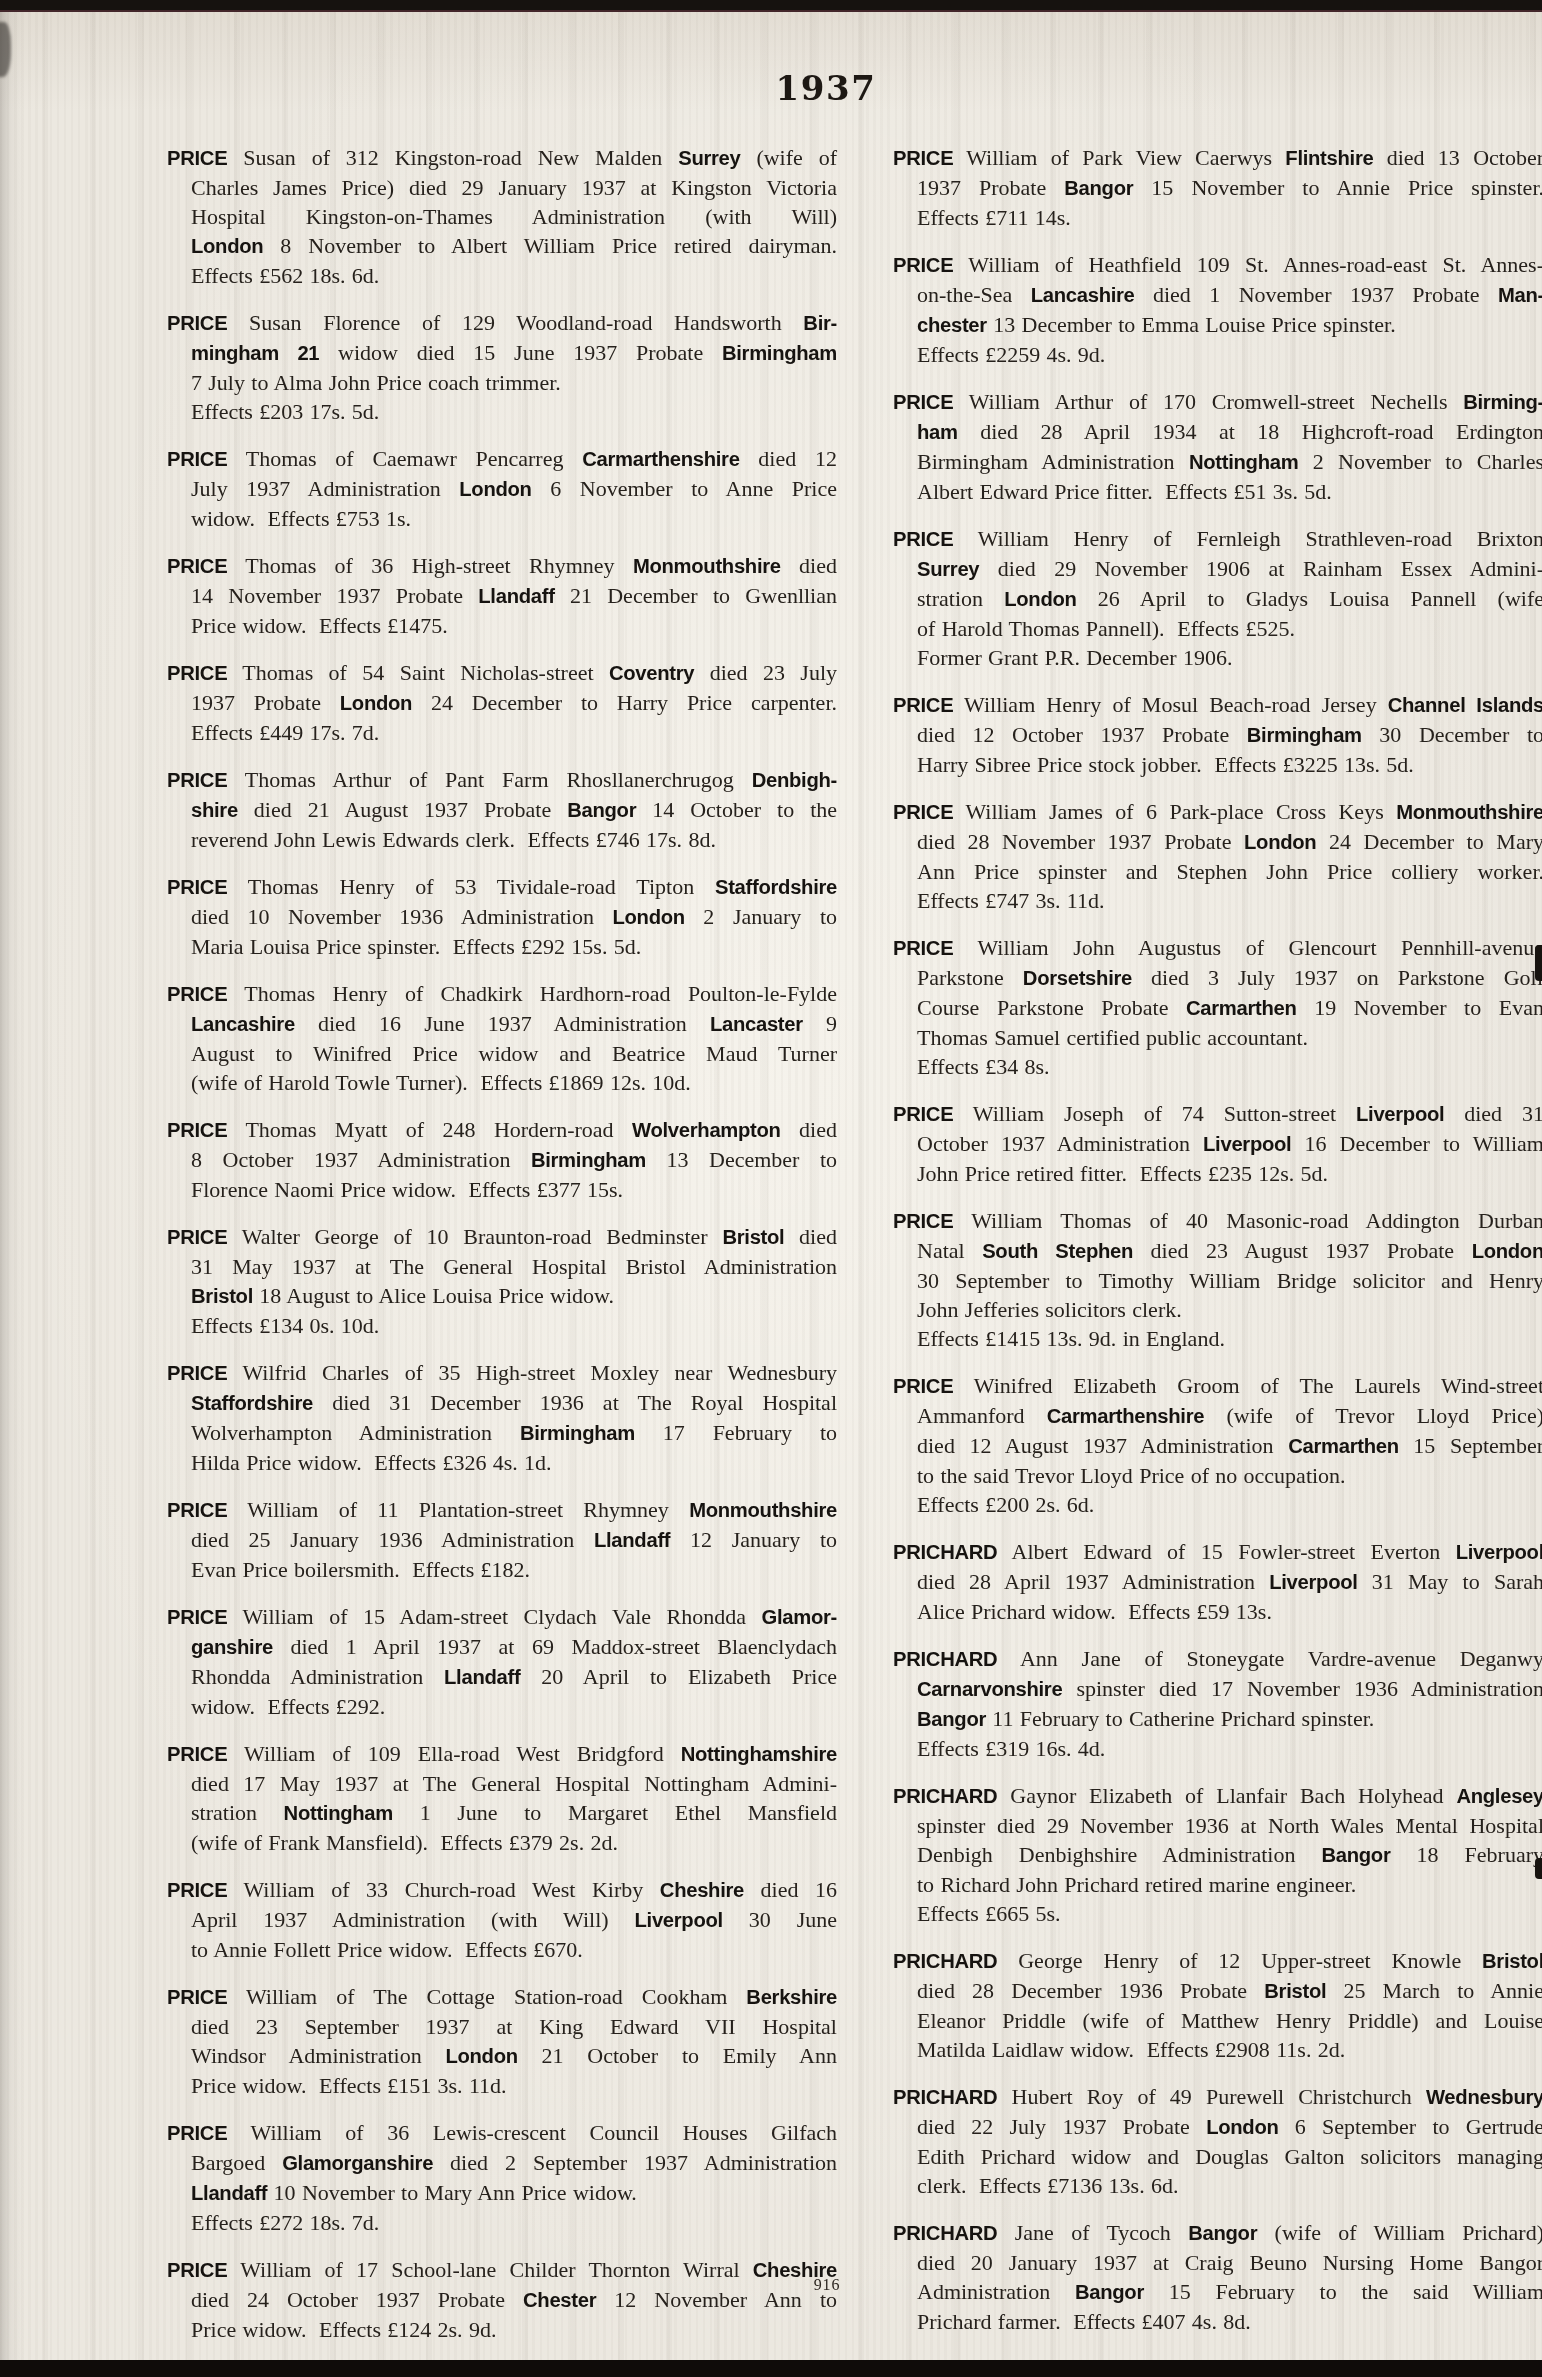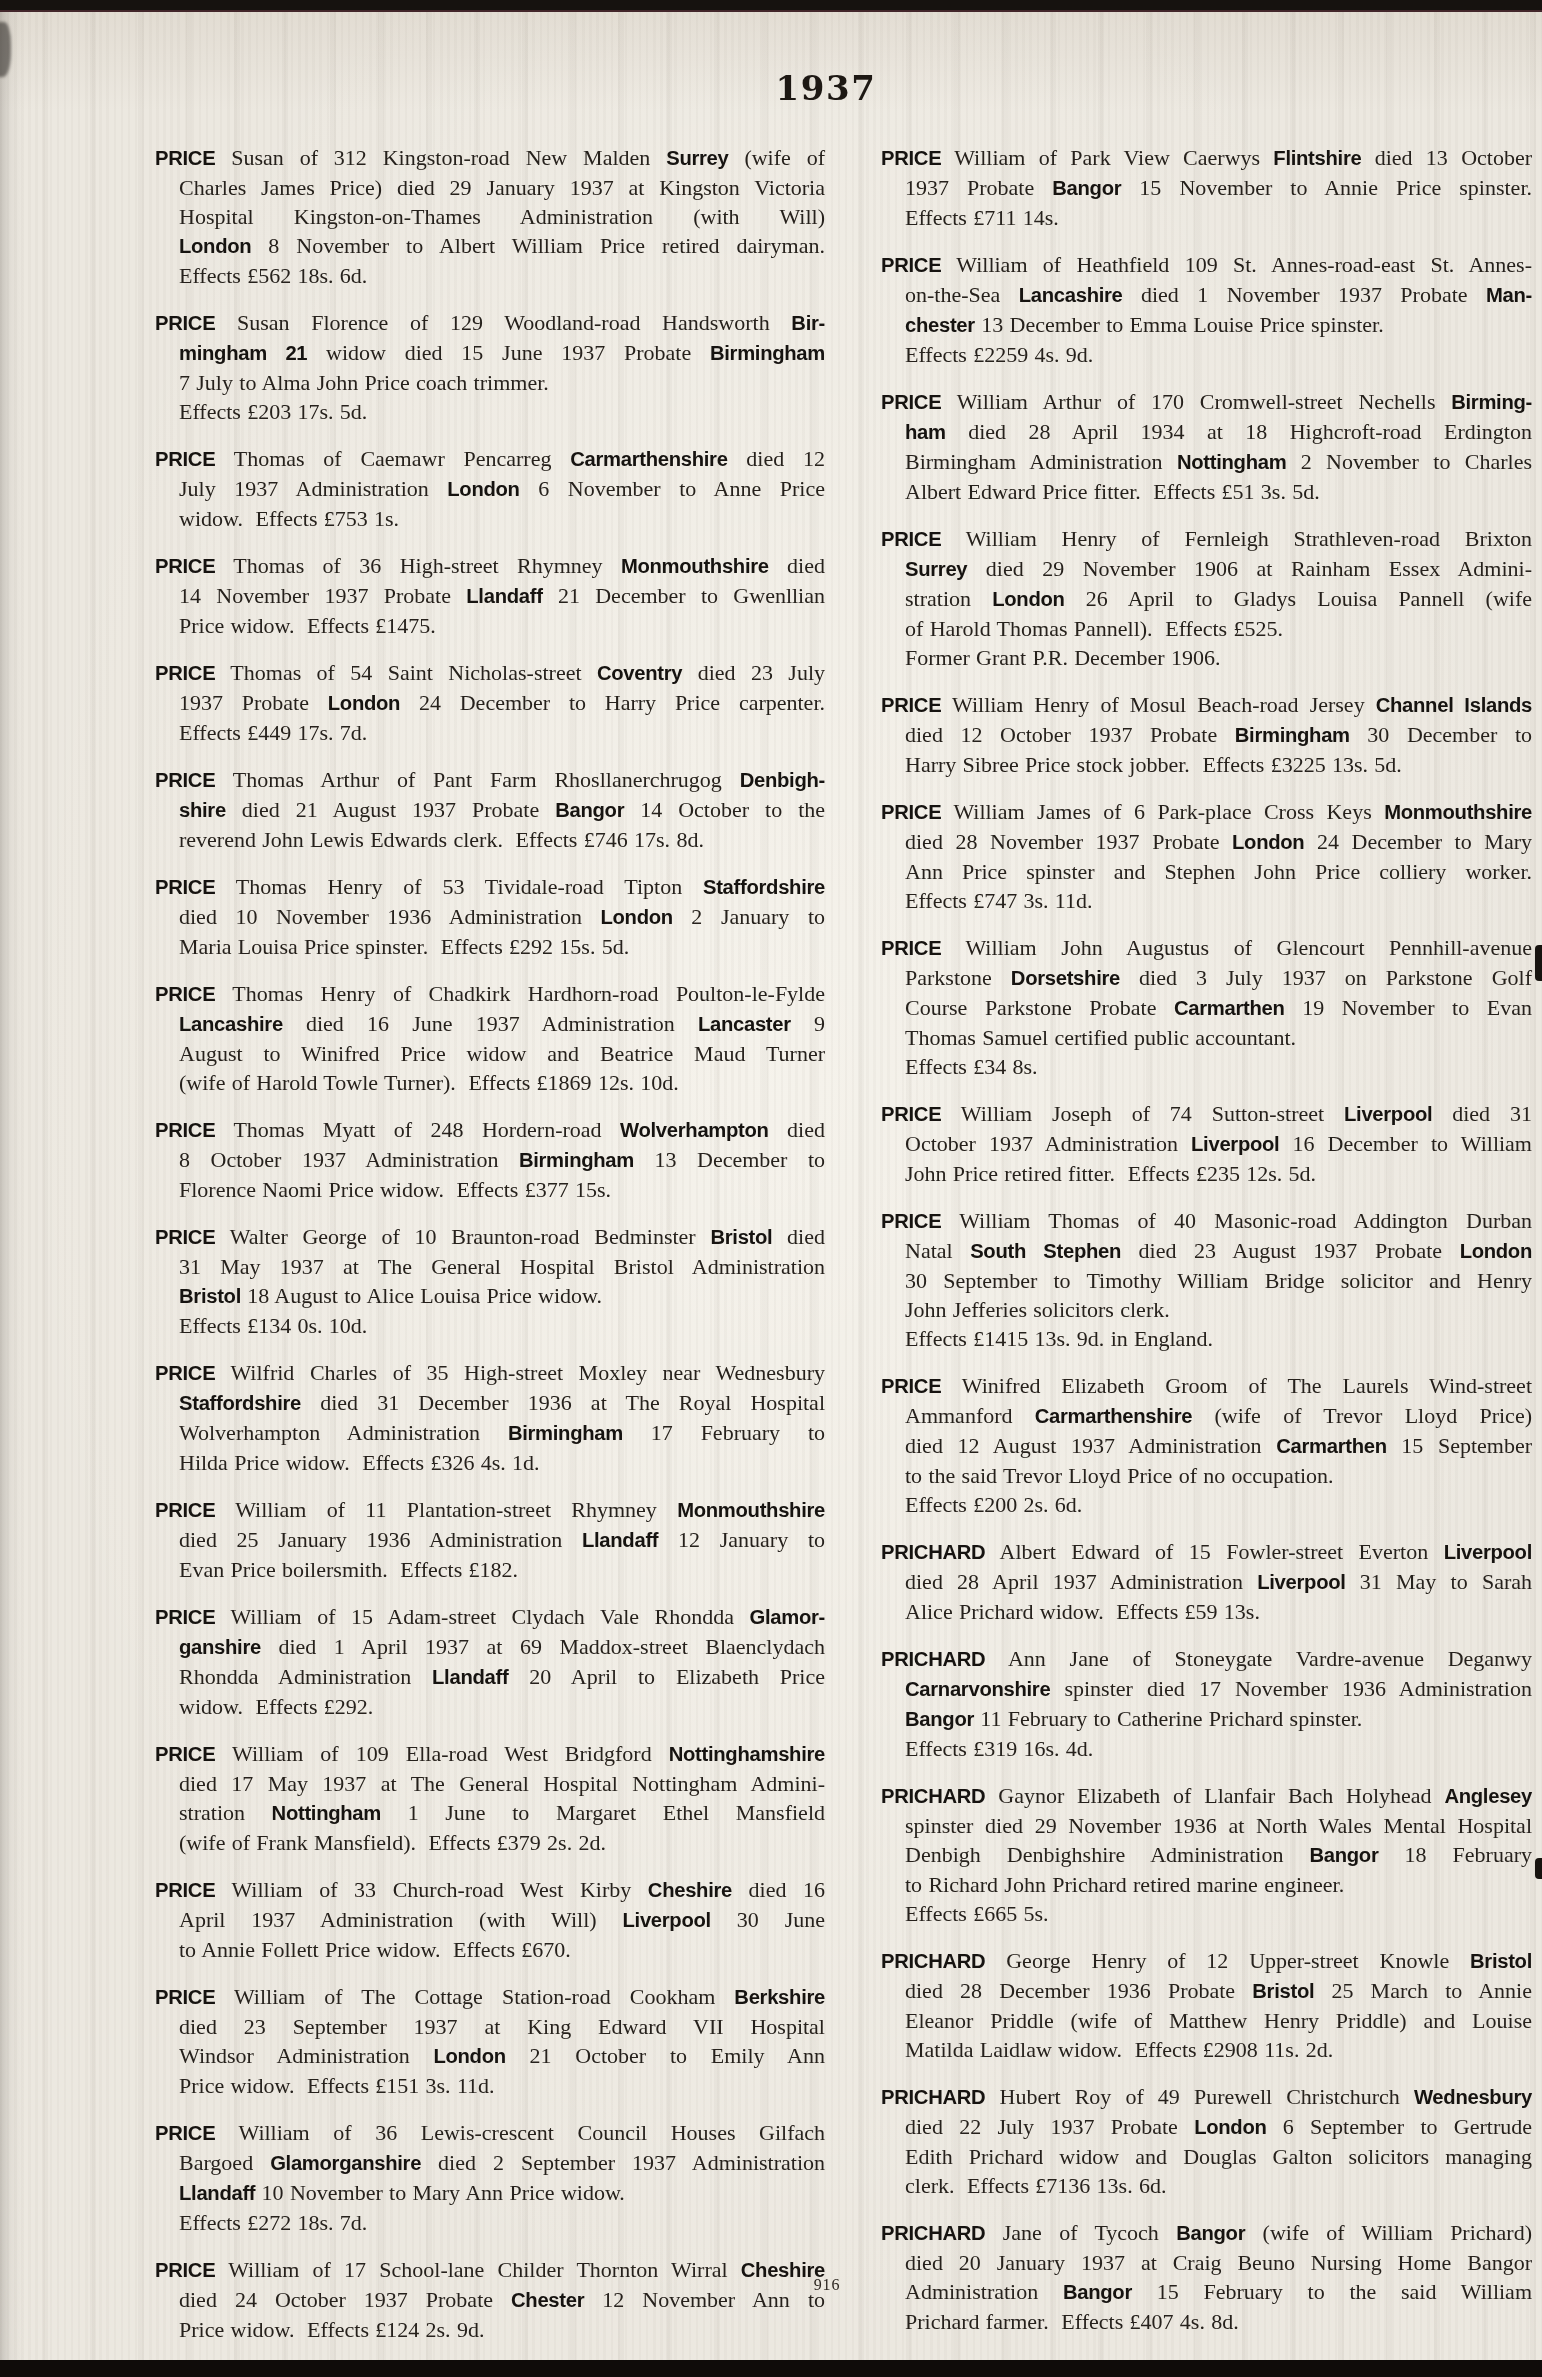--- a/index.html
+++ b/index.html
@@ -31,21 +31,21 @@
   }
   .header-year {
     position:absolute; top:68px; left:826px; transform:translateX(-50%);
     font-family:"DejaVu Serif", serif; font-weight:700; font-size:34px;
     letter-spacing:1.6px; color:#1d1813;
   }
   .page-number {
     position:absolute; top:2276px; left:827px; transform:translateX(-50%);
     font-size:16px; color:#2c2620; letter-spacing:0.8px;
   }
-  .col { position:absolute; top:143px; }
+  .col { position:absolute; top:143px;margin-left:12px; }
   .col-left  { left:155px; width:670px; }
   .col-right { left:881px; width:651px; }
   .entry { margin-bottom:18px; }
   .line {
     font-size:22px; line-height:29px; white-space:pre-wrap;
     text-align:justify; text-align-last:justify;
     word-spacing:0.8px;
   }
   .line.ragged { text-align:center; text-align-last:left; }
   .line.cont { padding-left:24px; }

